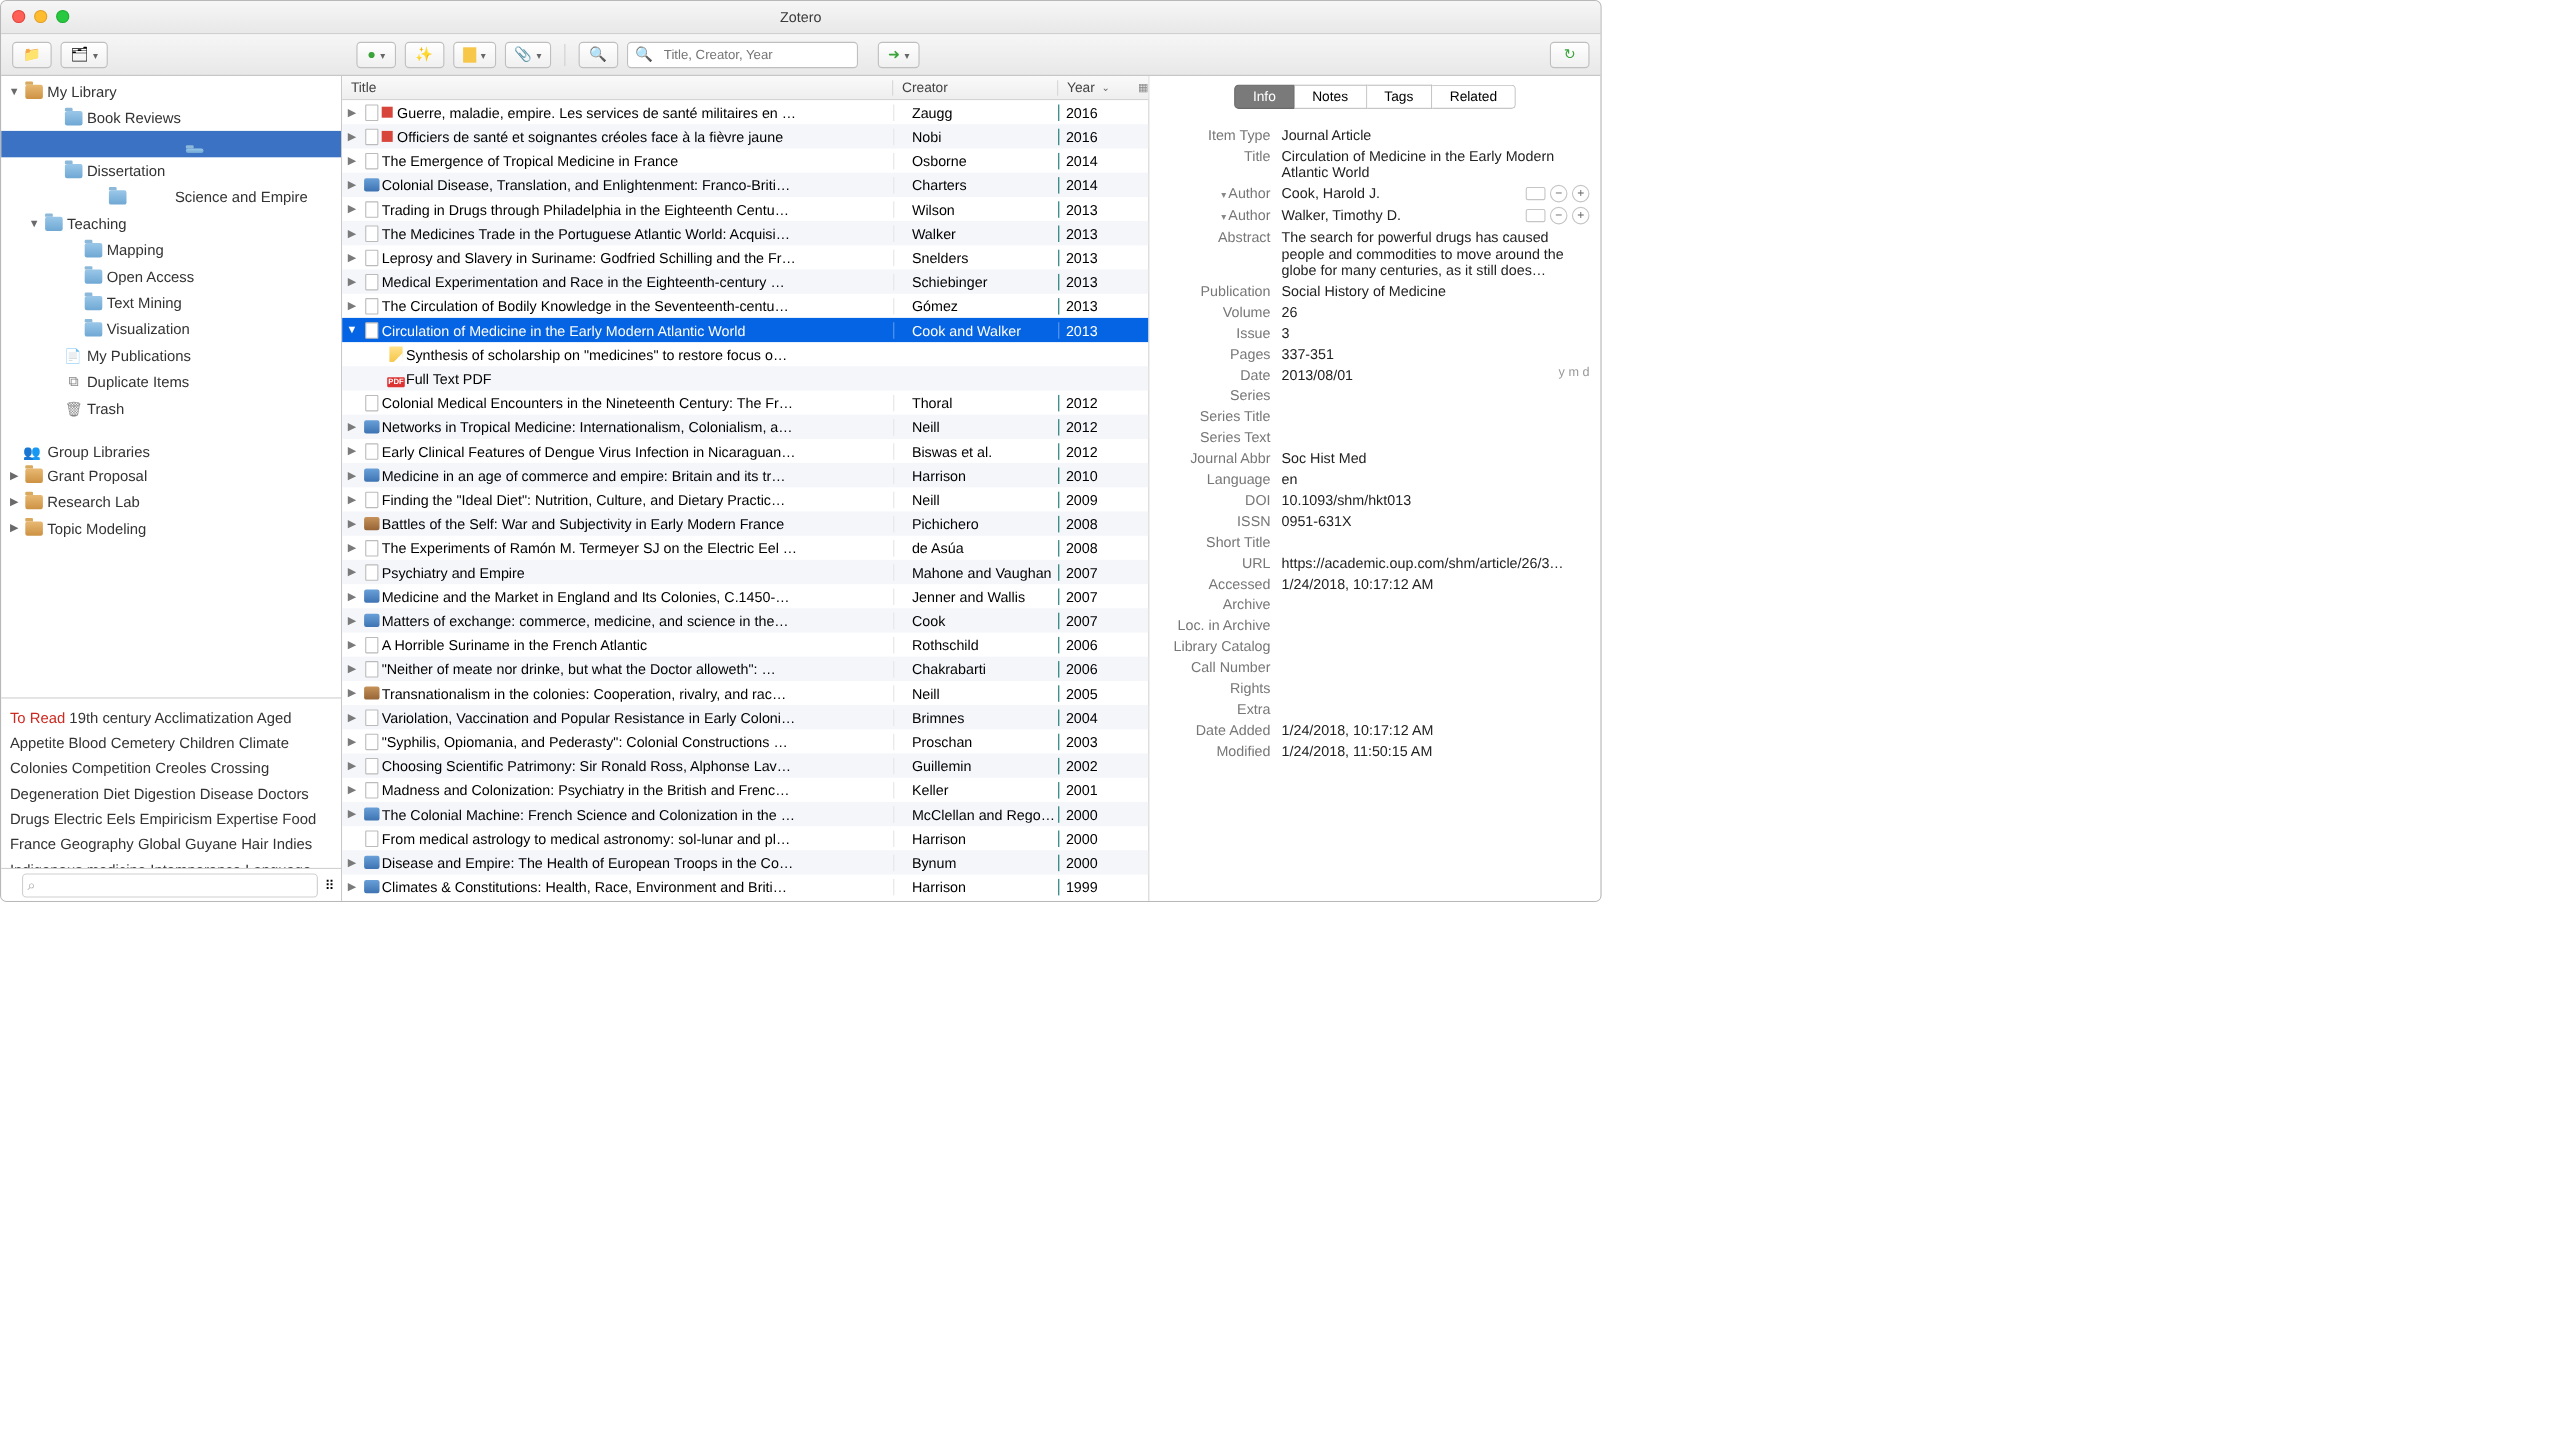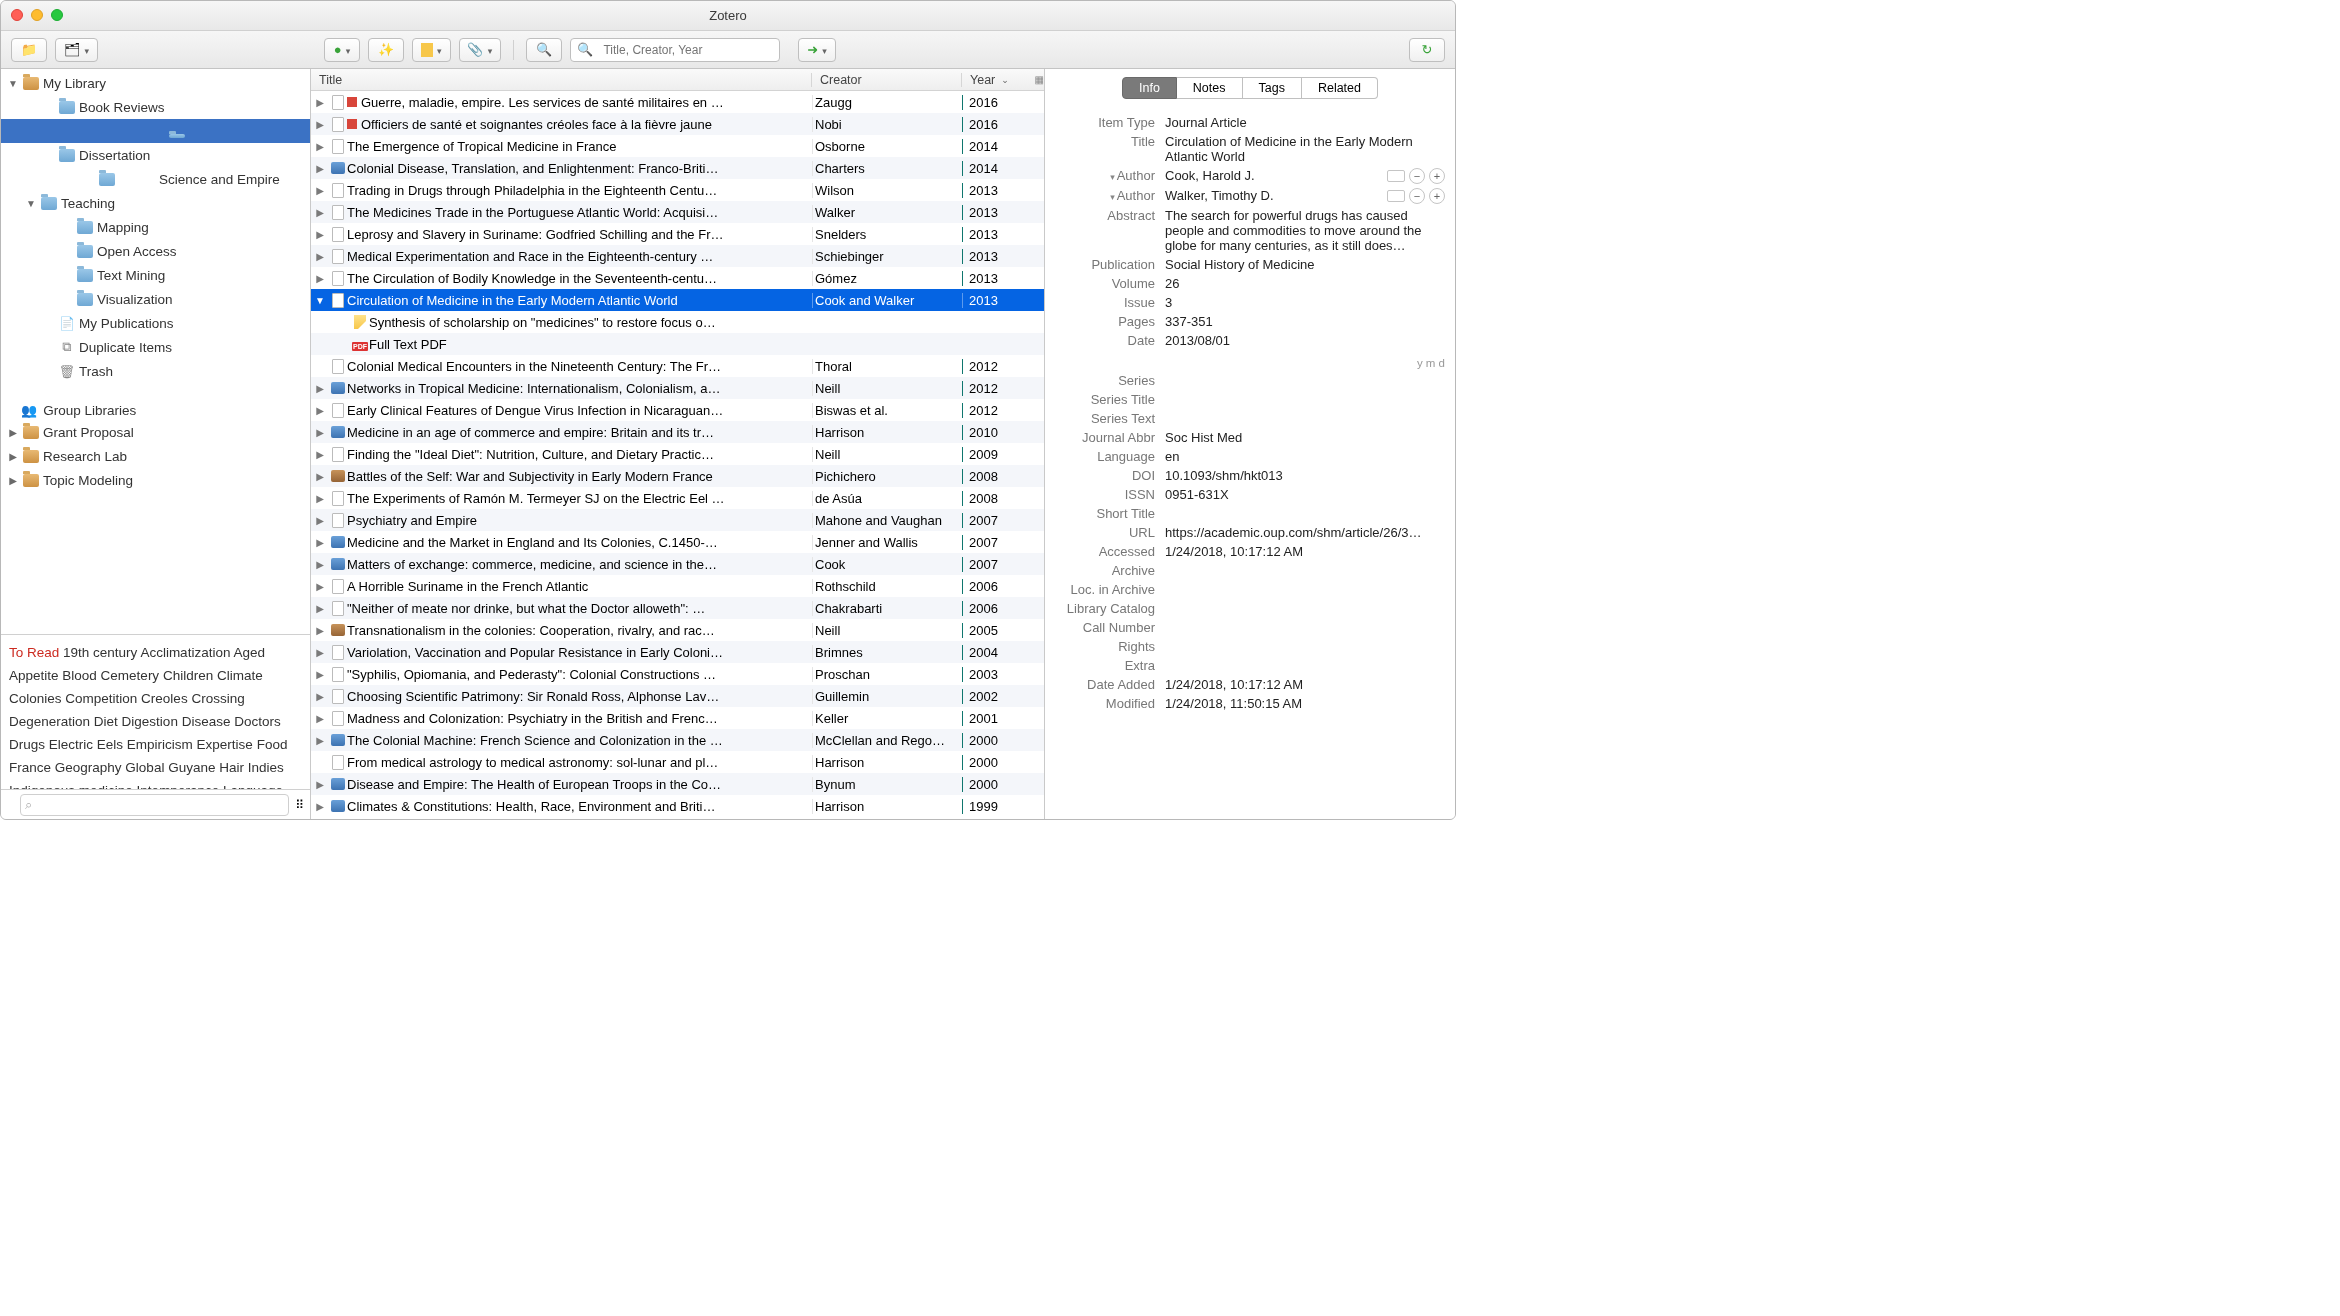--- a/index.html
+++ b/index.html
@@ -52,21 +52,21 @@
 .rows{flex:1; overflow:auto;}
 .row{display:flex; align-items:center; height:22px; font-size:13px;}
 .row:nth-child(even){background:#f4f6fa;}
 .row.sel{background:#0564e3; color:#fff;}
 .row .disc{width:18px; text-align:center; color:#7a7a7a; font-size:10px;}
 .row.sel .disc{color:#fff;}
 .row .disc.none{visibility:hidden;}
 .row .tico{width:18px; display:flex; align-items:center; justify-content:center; font-size:13px;}
 .row .tag{width:10px; height:10px; margin-right:4px;}
 .row .title-c{flex:1; padding-right:6px; overflow:hidden; text-overflow:ellipsis; white-space:nowrap;}
-.row .creator-c{width:150px; border-left:1px solid #e5e5e5; padding-left:2px; overflow:hidden; text-overflow:ellipsis; white-space:nowrap;}
+.row .creator-c{width:150px; border-left:1px solid #e5e5e5; padding-left:16px; overflow:hidden; text-overflow:ellipsis; white-space:nowrap;}
 .row .year-c{width:82px; border-left:1px solid #0f766e; padding-left:6px;}
 .row.sel .creator-c,.row.sel .year-c{border-color:rgba(255,255,255,.35);}
 .row.child .disc{visibility:hidden;}
 .row.child .tico{margin-left:22px;}
 .tico .page{width:12px;height:15px; background:#fff; border:1px solid #bbb; border-radius:1px;}
 .tico .book{width:14px;height:12px; background:linear-gradient(#6aa0d8,#3d73b2); border-radius:2px;}
 .tico .bkbrown{width:14px;height:12px; background:linear-gradient(#c7935a,#966436); border-radius:2px;}
 .tico .note{width:12px;height:14px; background:linear-gradient(#ffe28a,#f7c74a); position:relative;}
 .tico .note::after{content:""; position:absolute; right:0; bottom:0; border:4px solid transparent; border-right-color:#fff; border-bottom-color:#fff;}
 .tico .pdf::before{content:"PDF"; font-size:7px; color:#fff; background:#d33; padding:1px 1px; border-radius:1px; font-weight:700;}
@@ -76,21 +76,21 @@
 .tabs { display:flex; justify-content:center; padding:8px 0; gap:0; }
 .tab { padding:3px 16px; font-size:12.5px; border:1px solid #c0c0c0; background:#fff; cursor:pointer;}
 .tab.first{border-radius:4px 0 0 4px;}
 .tab.last{border-radius:0 4px 4px 0;}
 .tab.active{background:#7a7a7a; color:#fff; border-color:#6a6a6a;}
 .tab + .tab{border-left:none;}
 .fields{flex:1; padding:6px 10px; overflow:auto;}
 .fld{display:flex; align-items:flex-start; font-size:13px; padding:2px 0;}
 .fld .lab{width:110px; text-align:right; padding-right:10px; color:#777;}
 .fld .val{flex:1; color:#222; word-break:break-word;}
-.fld .extra{color:#999; font-size:11.5px; padding-left:6px;margin-top:24px;}
+.fld .extra{color:#999; font-size:11.5px; padding-left:6px;}
 .authctl{display:flex; gap:4px; align-items:center;}
 .cbtn{width:16px;height:16px;border:1px solid #c5c5c5;border-radius:50%;display:flex;align-items:center;justify-content:center;font-size:11px;color:#666;cursor:pointer;}
 .authswap{width:18px;height:12px;border:1px solid #c5c5c5;border-radius:2px;}
 
 .ico-svg{display:inline-flex;}
 </style>
 </head>
 <body>
 
 <div class="window">

